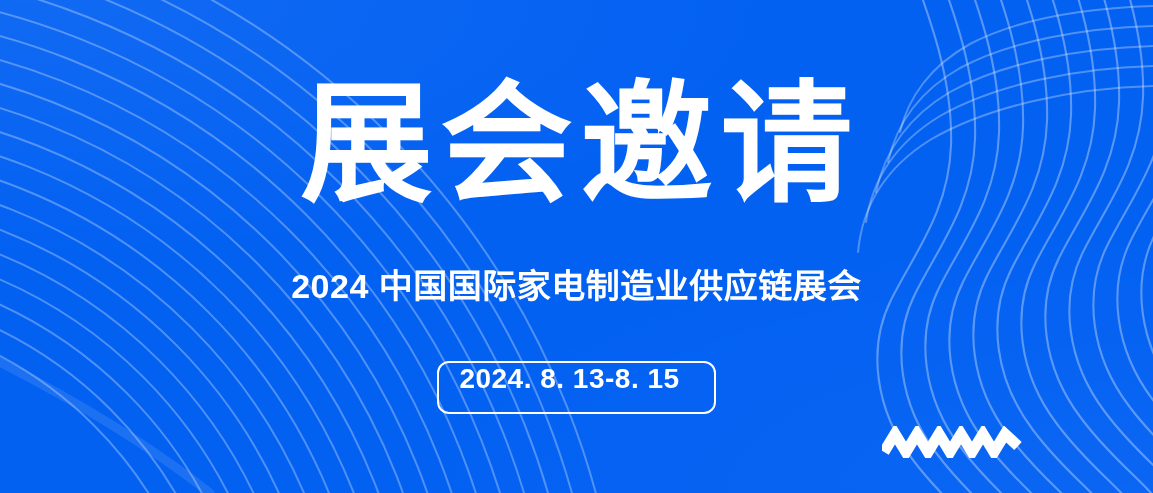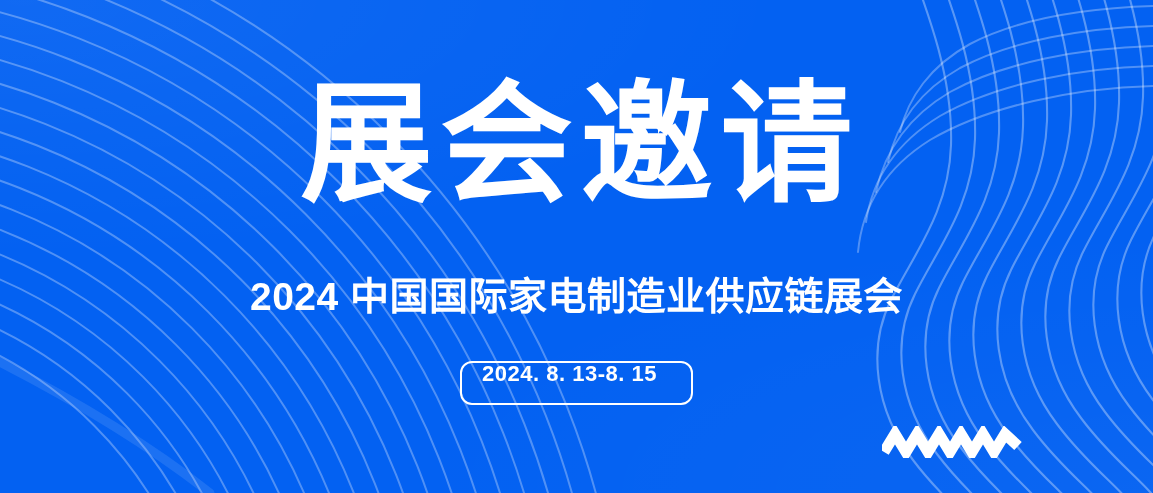--- a/index.html
+++ b/index.html
@@ -58,53 +58,53 @@
     color: #ffffff;
     font-size: 132px;
     line-height: 1.0;
     font-weight: 700;
     letter-spacing: 8px;
     text-indent: 8px;
     white-space: nowrap;
   }
 
   .sub-title {
-    margin: 8px;
+    margin: 0;
     position: absolute;
     top: 268px;
     left: 0;
     right: 0;
     text-align: center;
     color: #ffffff;
-    font-size: 39px;
+    font-size: 34px;
     line-height: 1.1;
     font-weight: 700;
     letter-spacing: 0.5px;
     white-space: nowrap;
   }
 
   .date-badge-wrap {
     position: absolute;
     top: 361px;
     left: 0;
     right: 0;
     display: flex;
     justify-content: center;
   }
 
   .date-badge {
     display: inline-flex;
     align-items: center;
     justify-content: center;
-    height: 44px;
+    height: 53px;
     padding: 0 20px 18px 20px;
     border: 2.5px solid #ffffff;
     border-radius: 12px;
     color: #ffffff;
-    font-size: 22px;
+    font-size: 28px;
     font-weight: 700;
     letter-spacing: 0.5px;
     white-space: nowrap;
     background: transparent;
   }
 
   .date-badge .sep {
     display: inline-block;
     width: 14px;
   }

